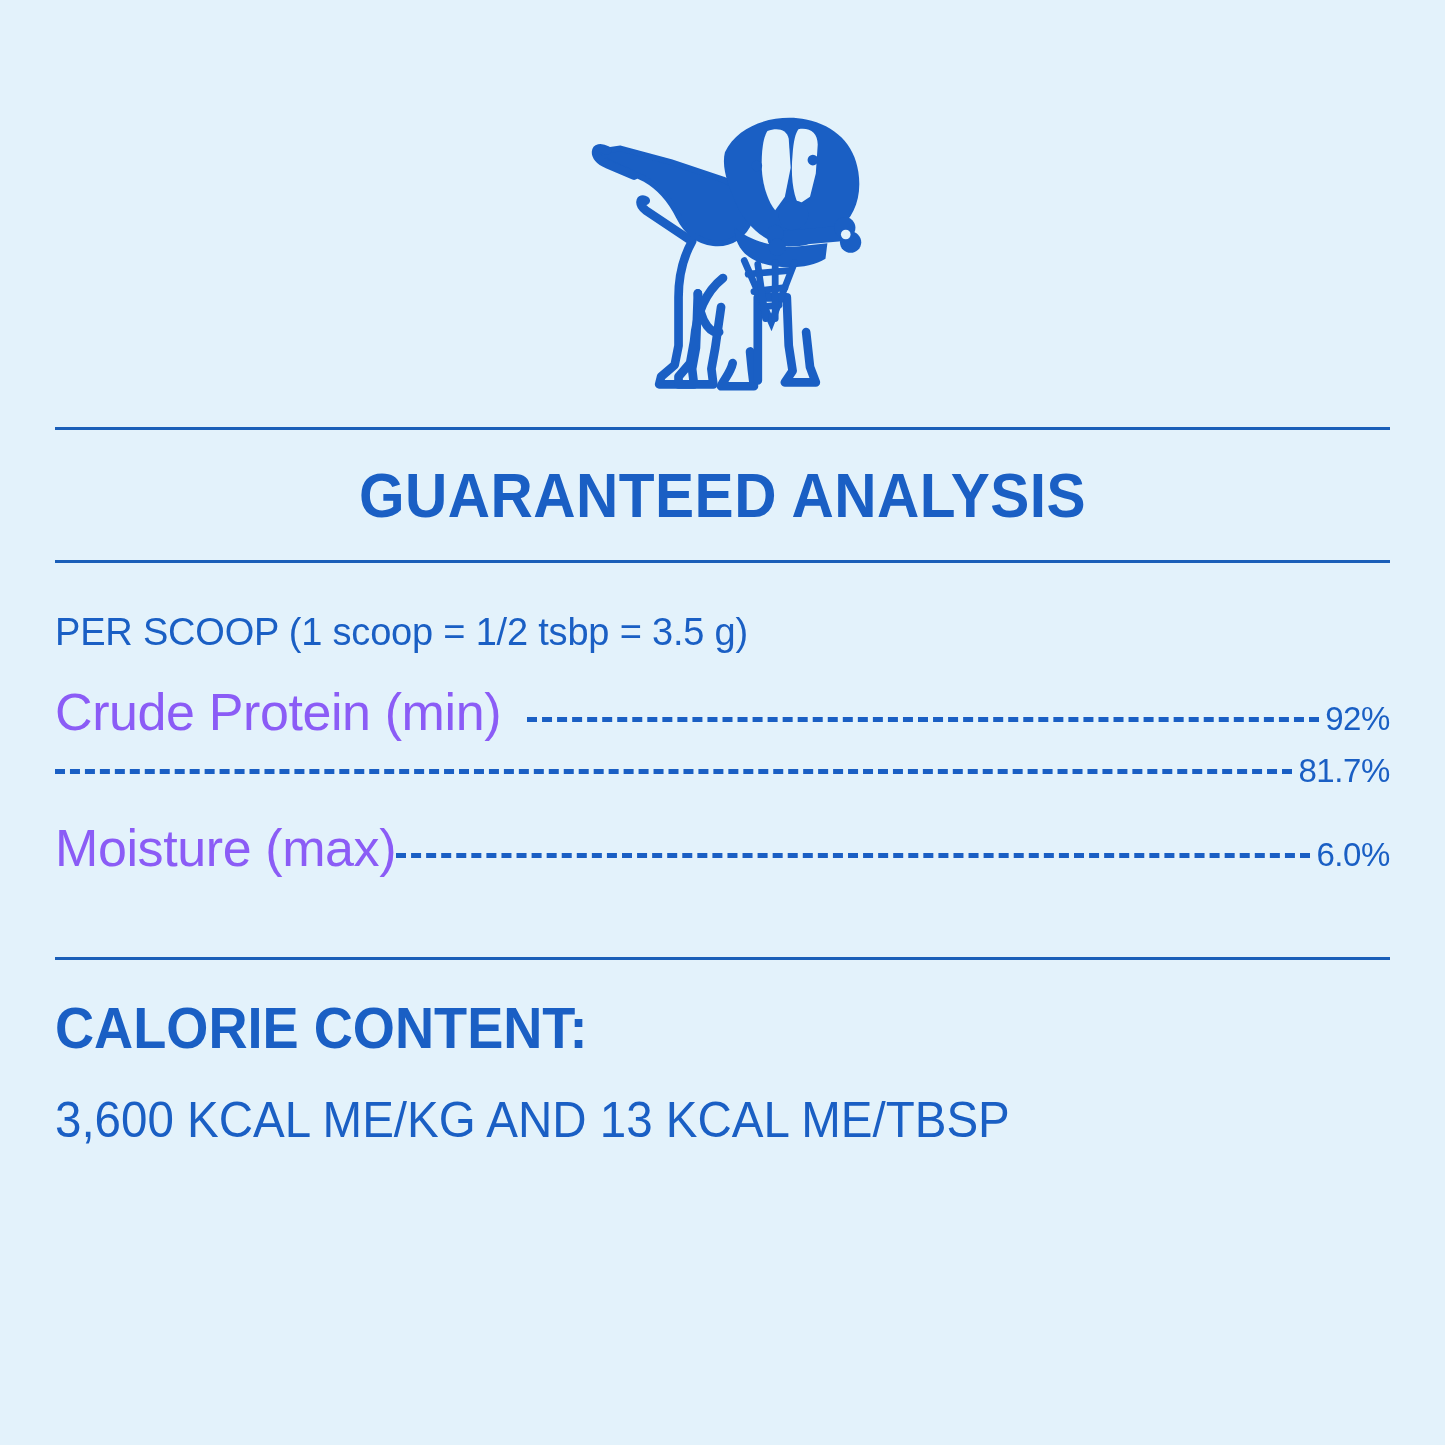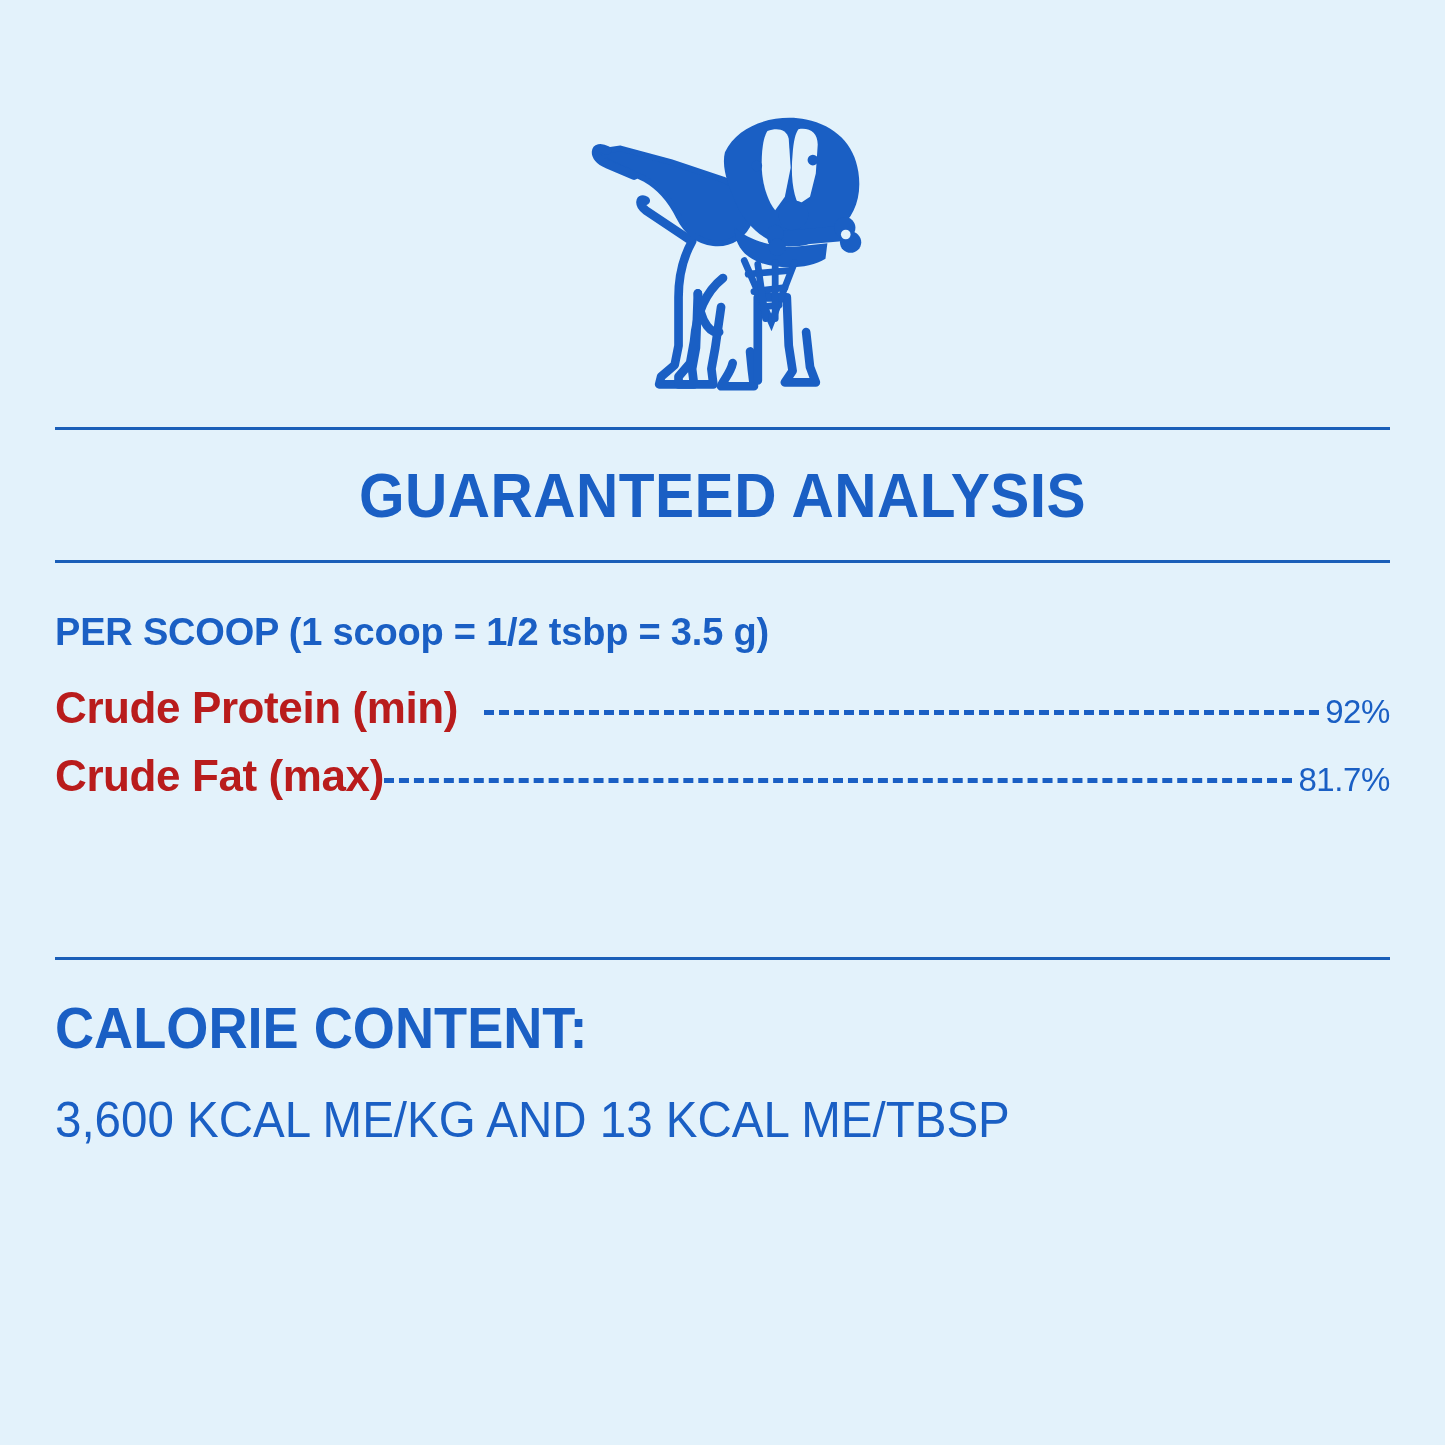--- a/index.html
+++ b/index.html
@@ -62,43 +62,43 @@
     line-height:1;
     transform:scaleX(0.93);
   }
 
   
   .per-scoop {
     position:absolute;
     top:612px;
     left:55px;
     font-size:38px;
-    font-weight:bold;
+    font-weight:normal;
     color:#1a5fc4;
     line-height:1.1;
     letter-spacing:-0.2px;
   }
 
   
   .rows {
     position:absolute;
     top:686px;
     left:55px;
     width:1335px;
   }
   .row {
     display:flex;
     align-items:baseline;
     height:68px;
     width:100%;
   }
   .row-label {
-    font-size:44px;
-    font-weight:bold;
-    color:#b91c1c;
+    font-size:52px;
+    font-weight:normal;
+    color:#8b5cf6;
     white-space:nowrap;
     line-height:1;
     letter-spacing:-0.4px;
   }
   .row-leader {
     flex:1 1 auto;
     min-width:10px;
     height:0;
     border-bottom:5px dashed #1a5fc4;
     position:relative;
@@ -225,24 +225,28 @@
 
   <div class="per-scoop">PER SCOOP (1 scoop = 1/2 tsbp = 3.5 g)</div>
 
   <div class="rows">
     <div class="row row-gap-0">
       <span class="row-label">Crude Protein (min)</span>
       <span class="row-leader"></span>
       <span class="row-value">92%</span>
     </div>
     <div class="row row-gap-2">
-      <span class="row-label">Crude Fat (max)</span>
       <span class="row-leader"></span>
       <span class="row-value">81.7%</span>
     </div>
+    <div class="row row-gap-3">
+      <span class="row-label">Moisture (max)</span>
+      <span class="row-leader"></span>
+      <span class="row-value">6.0%</span>
+    </div>
   </div>
 
   <div class="rule rule-bottom"></div>
 
   <div class="cal-heading">CALORIE CONTENT:</div>
   <div class="cal-value">3,600 KCAL ME/KG AND 13 KCAL ME/TBSP</div>
 
 </div>
 
 </body></html>

